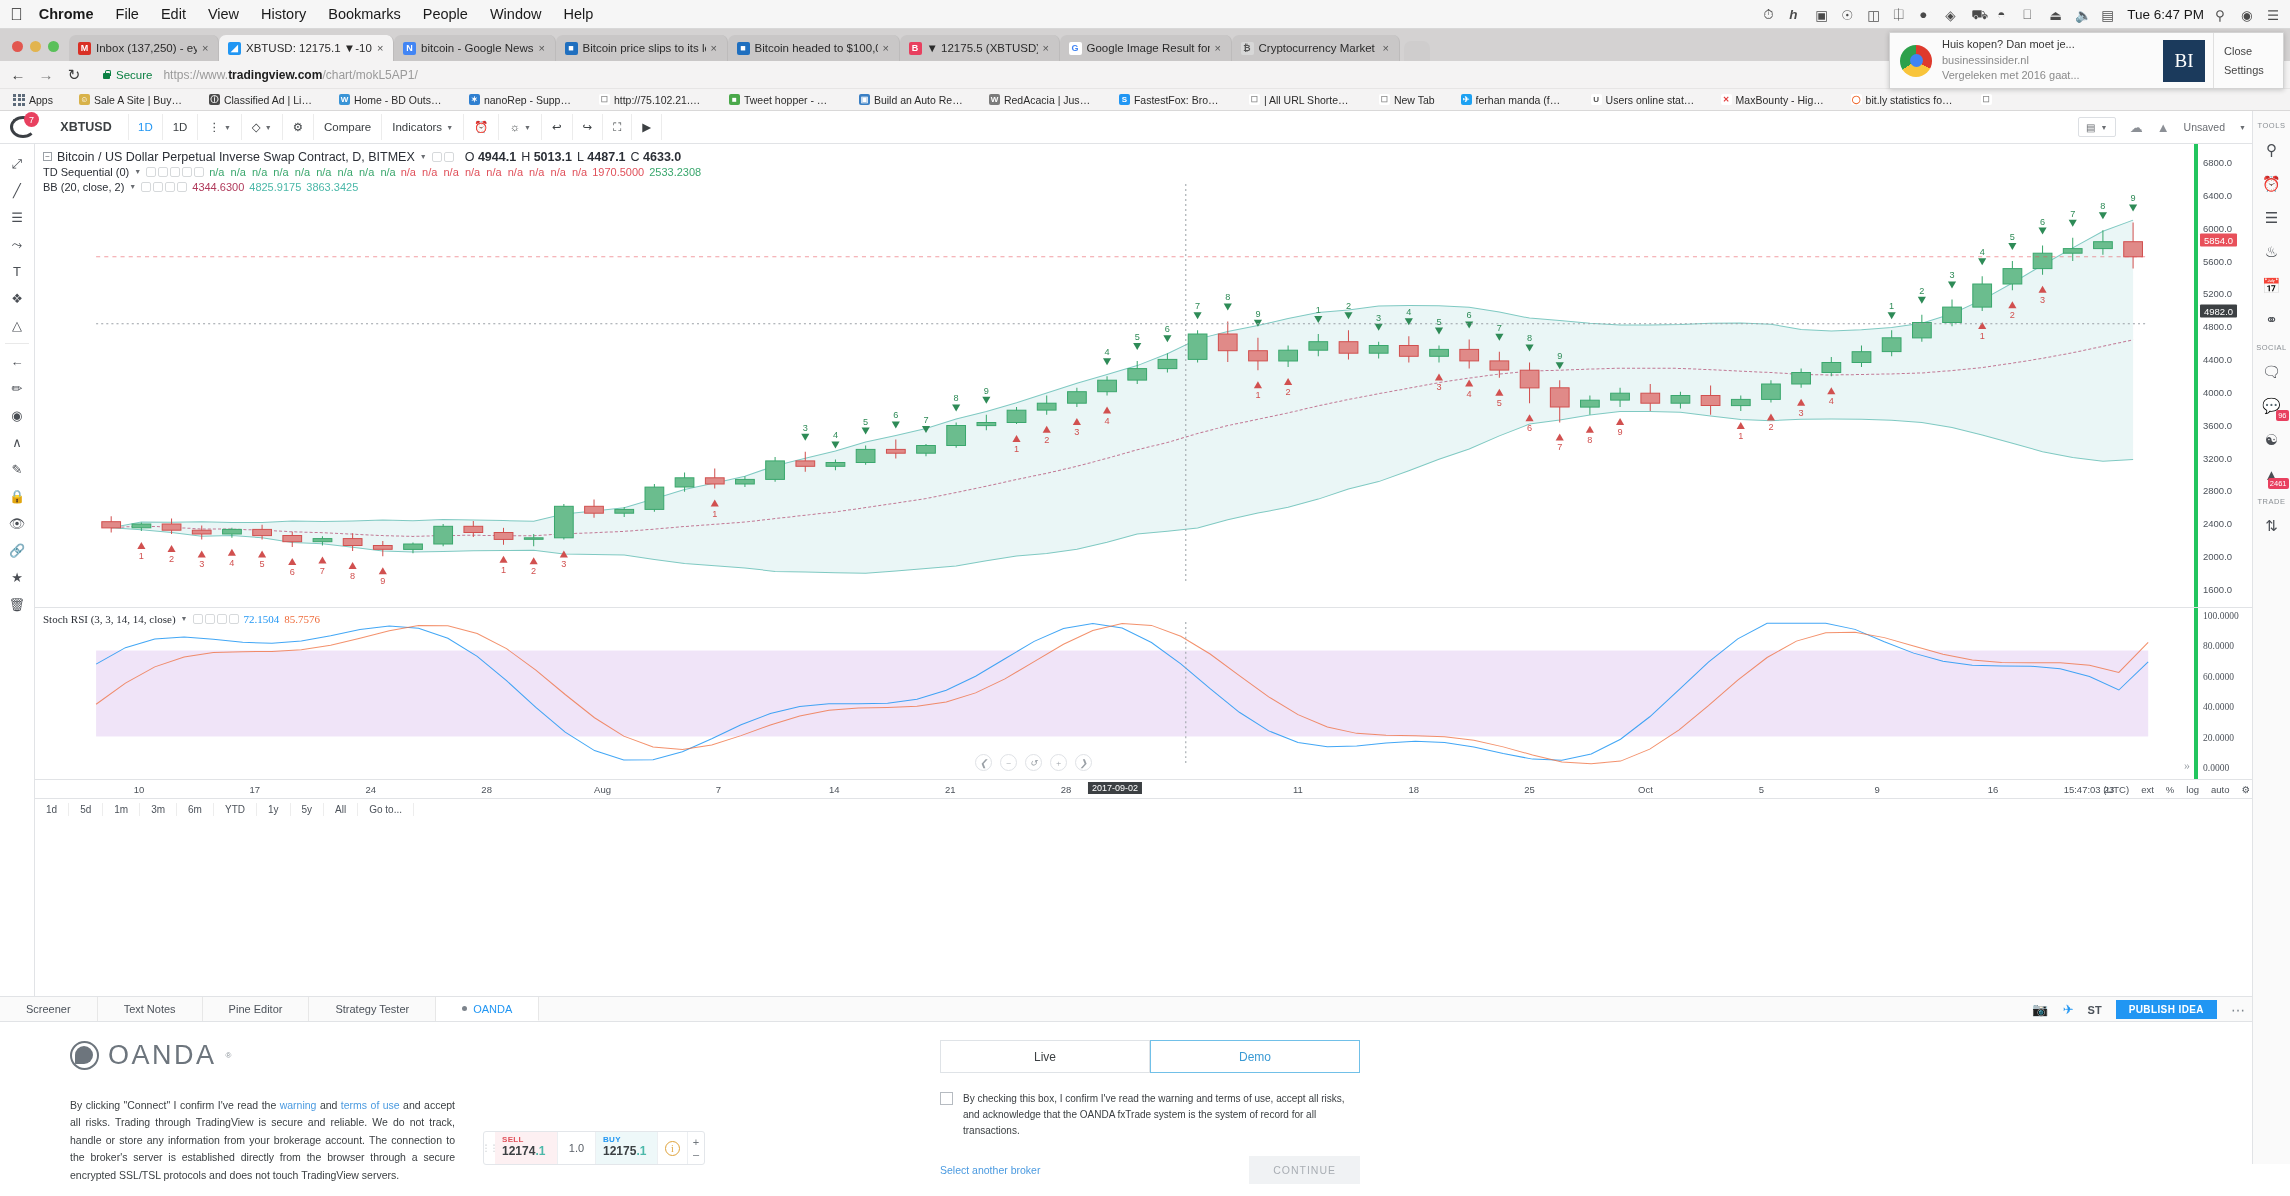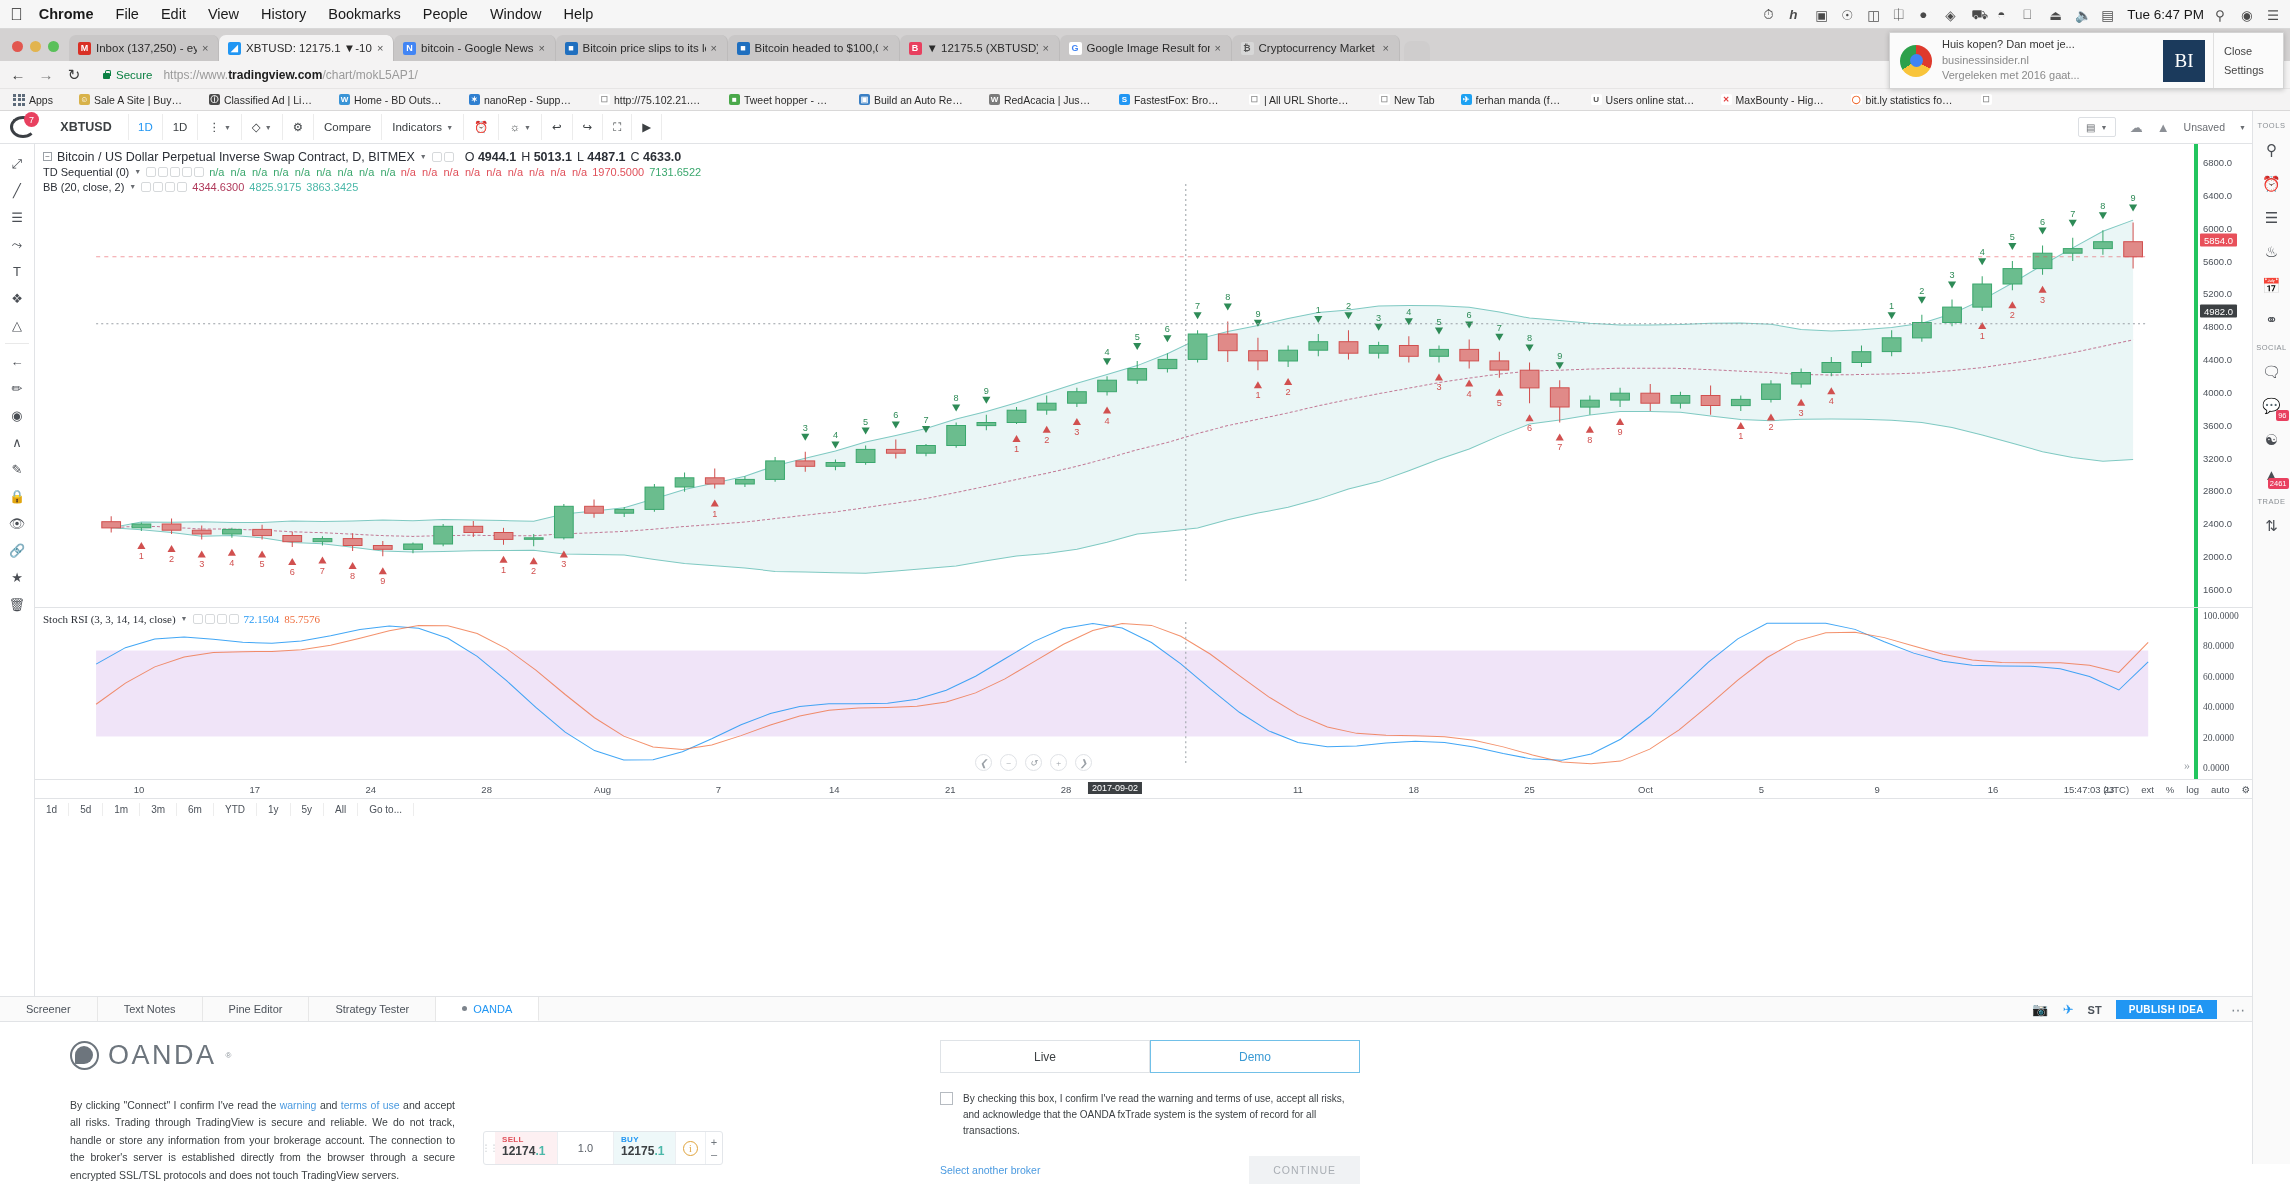--- a/index.html
+++ b/index.html
@@ -166,21 +166,21 @@
 
   .dealticket { position:absolute; left:483px; top:1020px; display:flex; align-items:stretch;
     border:1px solid #e3e6ea; border-radius:3px; height:34px; background:#fff; font-size:9px; }
   .dt-grip { width:11px; display:flex; align-items:center; justify-content:center; color:#b9bec4; font-size:9px; letter-spacing:-1px;}
   .dt-side { padding:3px 9px 3px 7px; min-width:62px; }
   .dt-side.sell { background:#fdf0f2; }
   .dt-side.buy { background:#eef8f9; border-left:1px solid #eceff2; }
   .dt-side .lb { font-size:8px; font-weight:bold; letter-spacing:.3px; }
   .dt-side .pr { font-size:12px; font-weight:bold; color:#3c4043; }
   .dt-side .pr .tail { color:#4bb8a9; }
-  .dt-qty { width:56px; display:flex; align-items:center; justify-content:center;
+  .dt-qty { width:38px; display:flex; align-items:center; justify-content:center;
     font-size:11px; color:#5a6068; border-left:1px solid #eceff2; }
   .dt-info { width:30px; display:flex; align-items:center; justify-content:center; border-left:1px solid #eceff2;}
   .dt-info .ci { width:15px; height:15px; border:1.3px solid #e0a33b; border-radius:50%;
     color:#e0a33b; font-size:10px; display:flex; align-items:center; justify-content:center;
     font-family:"Liberation Serif",serif; }
   .dt-pm { width:17px; display:flex; flex-direction:column; align-items:center; justify-content:center;
     border-left:1px solid #eceff2; font-size:11px; color:#70767d; line-height:1.1; }
 
   .oa-mid { position:absolute; left:940px; top:18px; width:420px; }
   .segctl { display:flex; height:33px; }
@@ -475,21 +475,21 @@
                 <span class="icoset">
                     <i></i>
                     <i></i>
                     <i></i>
                     <i></i>
                     <i></i>
                   </span>
                 <span class="gr">n/a&nbsp; n/a&nbsp; n/a&nbsp; n/a&nbsp; n/a&nbsp; n/a&nbsp; n/a&nbsp; n/a&nbsp; n/a</span>
                 <span class="rd">n/a&nbsp; n/a&nbsp; n/a&nbsp; n/a&nbsp; n/a&nbsp; n/a&nbsp; n/a&nbsp; n/a&nbsp; n/a</span>
                 <span class="rd">1970.5000</span>
-                <span class="gr">7131.6522</span>
+                <span class="gr">2533.2308</span>
               </div>
               <div class="legrow">
                 <span>BB (20, close, 2)</span>
                 <span class="caret">▼</span>
                 <span class="icoset">
                     <i></i>
                     <i></i>
                     <i></i>
                     <i></i>
                   </span>

